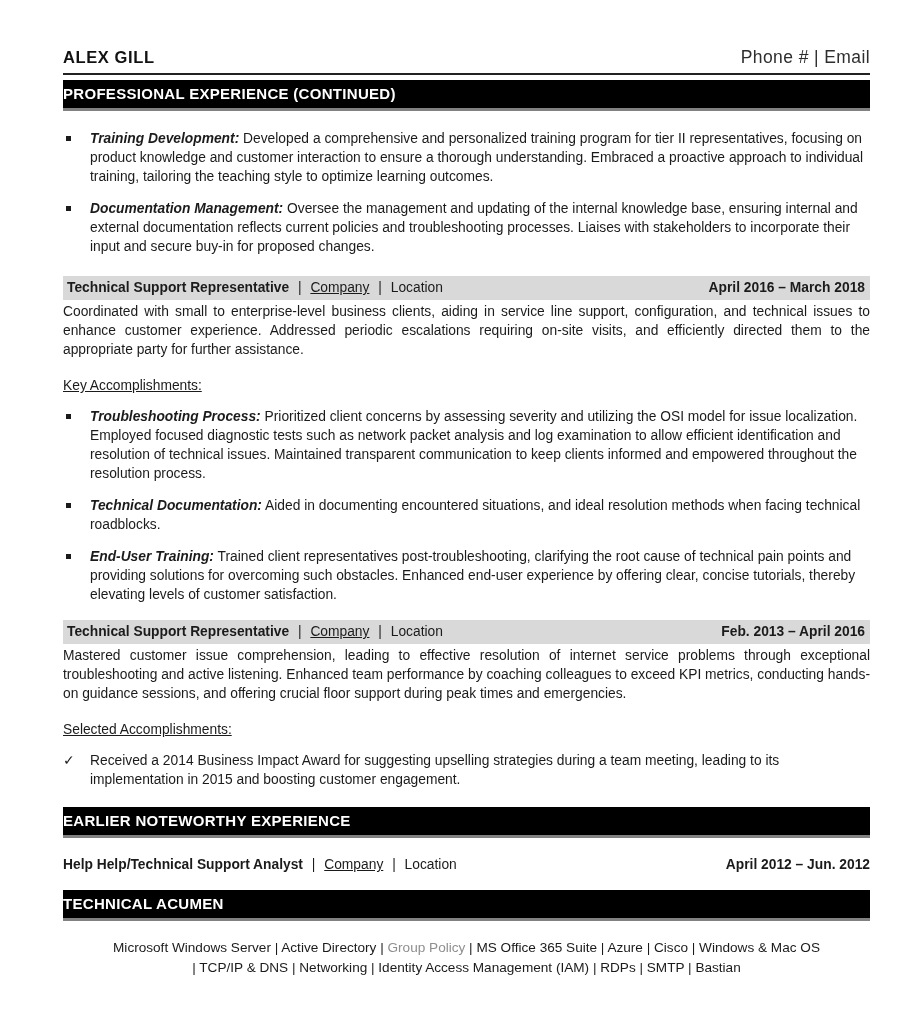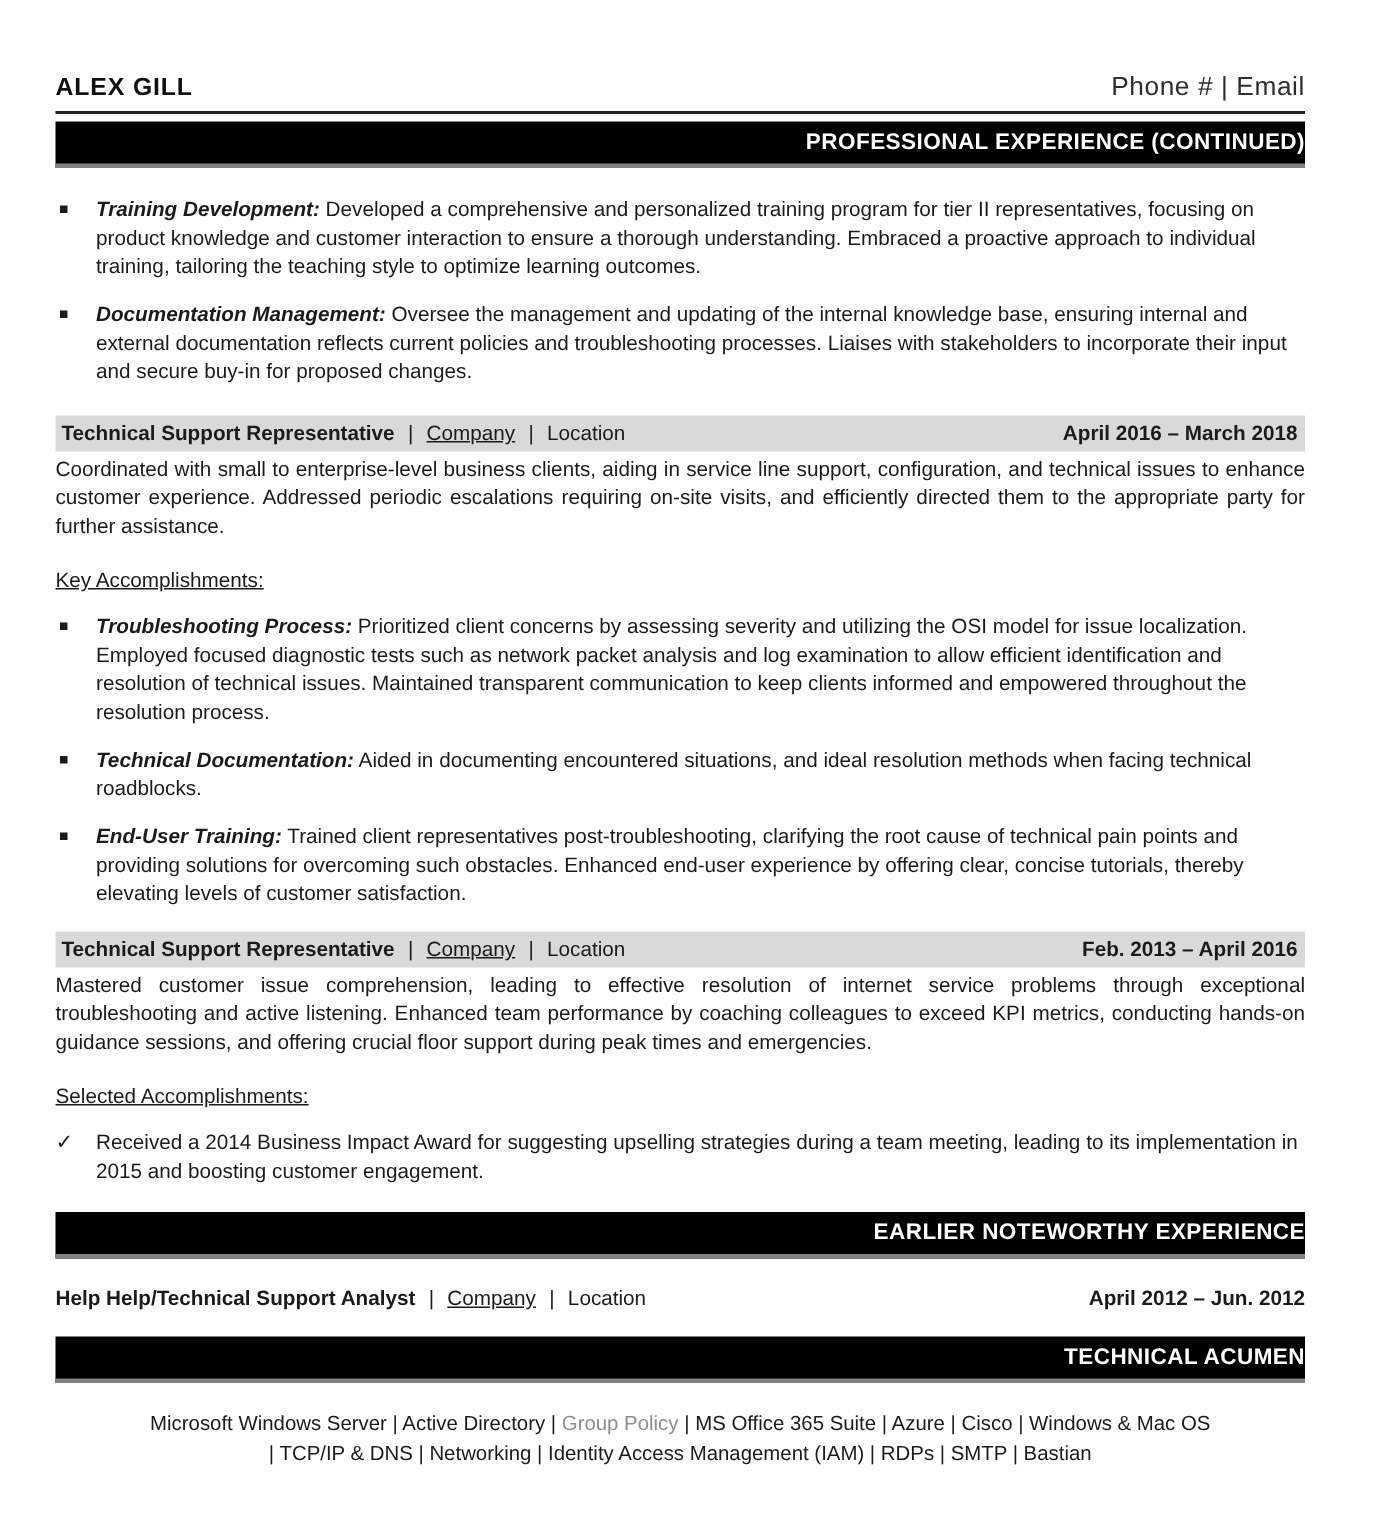--- a/index.html
+++ b/index.html
@@ -3,35 +3,35 @@
 <meta charset="utf-8">
 <style>
   * { margin: 0; padding: 0; box-sizing: border-box; }
   html, body { background: #ffffff; }
   body {
     width: 924px; height: 1024px;
     font-family: "Liberation Sans", sans-serif;
     font-size: 13.8px; line-height: 19px; color: #1b1b1b;
     overflow: hidden;
   }
-  .page { padding: 48px 54px 0 37px; }
+  .page { padding: 48px 54px 0 63px; }
 
   
   .hdr-row {
     display: flex; justify-content: space-between; align-items: baseline;
     padding-bottom: 6px; border-bottom: 2px solid #222222;
   }
   .name { font-size: 16.5px; font-weight: bold; letter-spacing: 0.6px; color: #111; }
   .contact { font-size: 17.5px; color: #2e2e2e; letter-spacing: 0.4px; }
 
   
   .section-bar {
     margin-top: 5px;
     background: #000000; color: #ffffff;
-    text-align: right; font-weight: bold; font-size: 15px; letter-spacing: 0.3px;
+    text-align: left; font-weight: bold; font-size: 15px; letter-spacing: 0.3px;
     padding: 4px 0 5px 0;
     border-bottom: 3px solid #818181;
   }
   .section-bar.mt { margin-top: 18px; }
   .section-bar.mt2 { margin-top: 16px; }
 
   
   ul.blist { list-style: none; margin-top: 18px; }
   ul.blist.sub { margin-top: 0; }
   ul.blist li { position: relative; padding-left: 27px; margin-bottom: 13px; }

